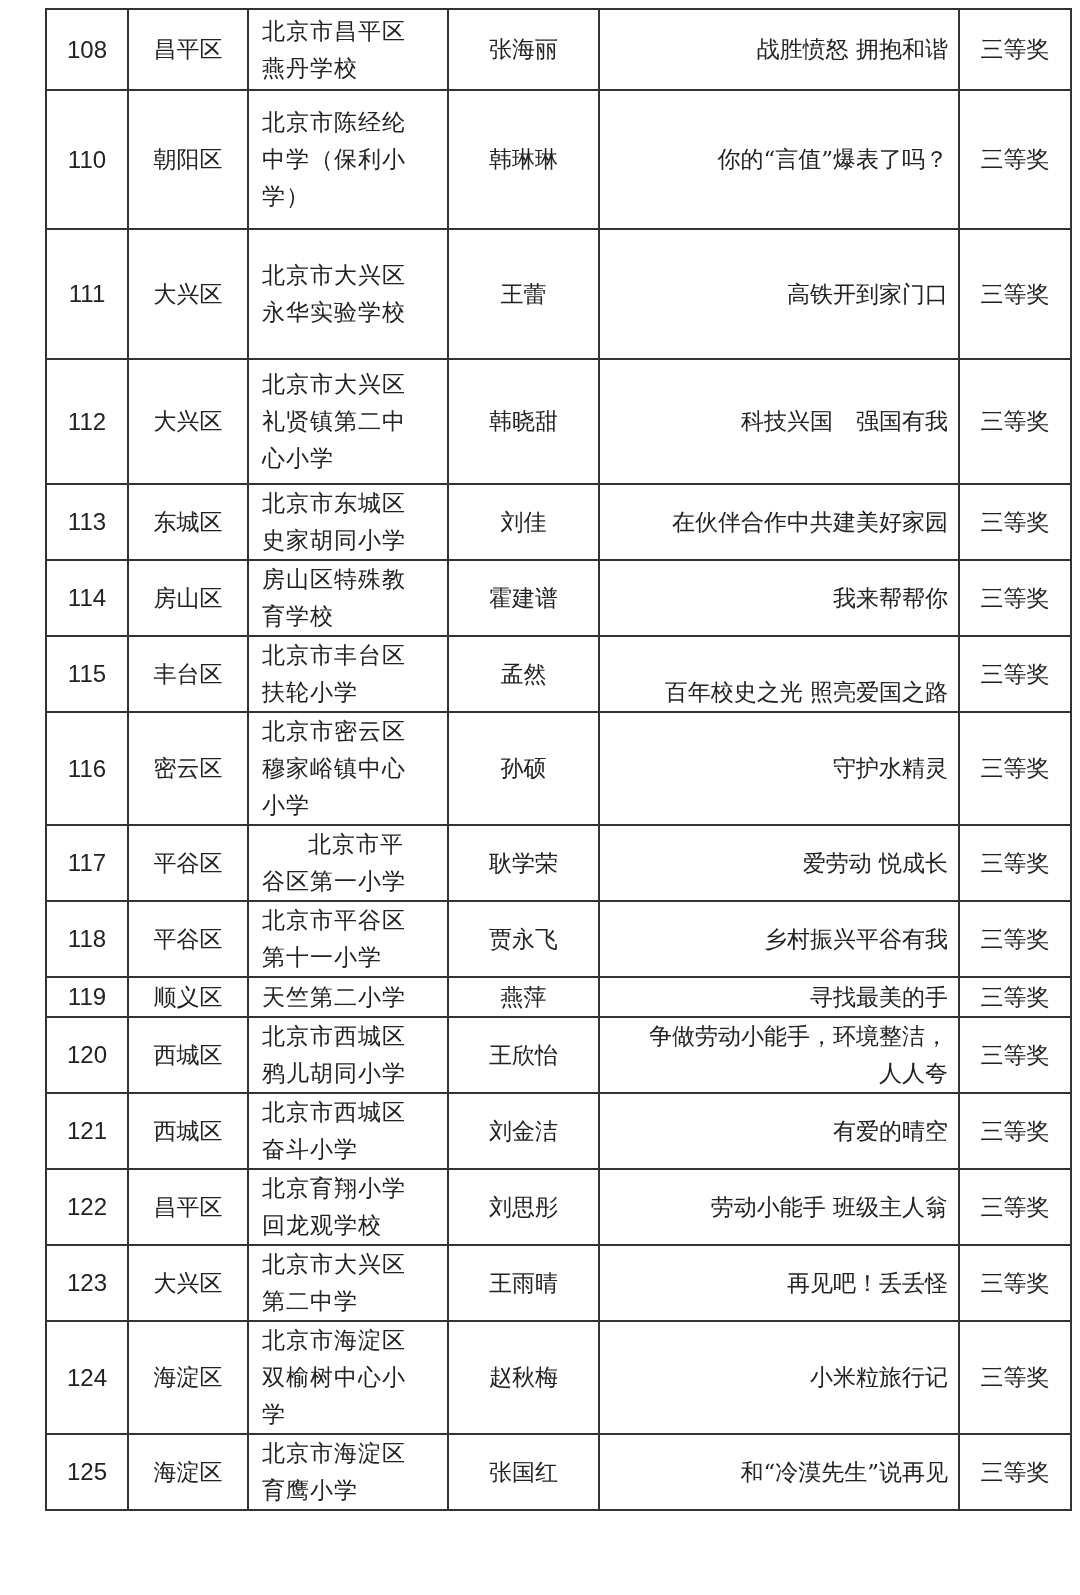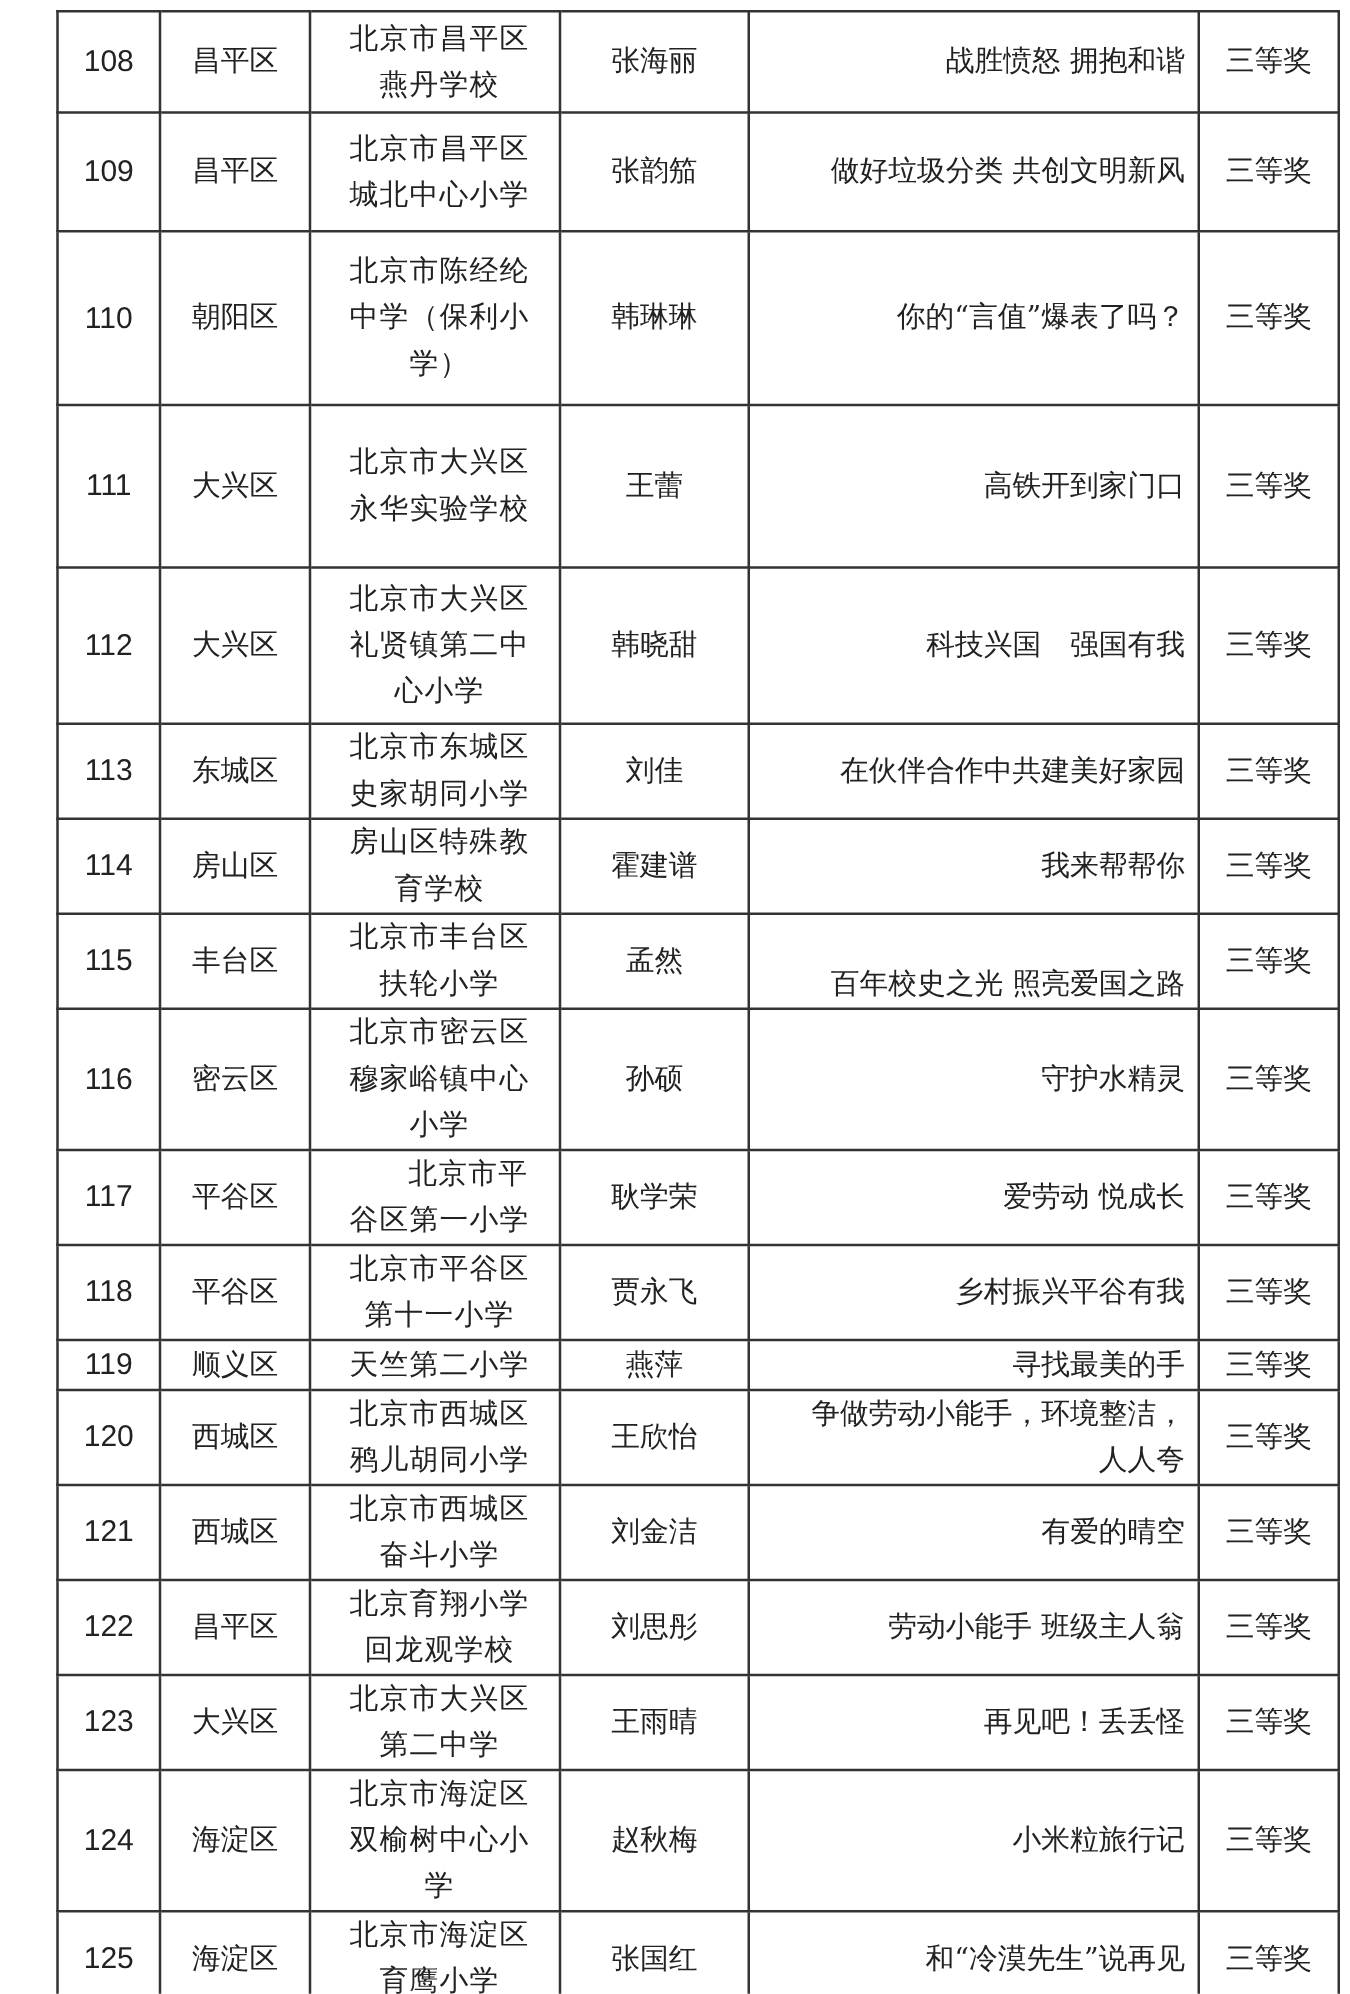--- a/index.html
+++ b/index.html
@@ -25,21 +25,21 @@
     }
     .award-table td {
       border: 2px solid #333333;
       font-size: 23px;
       line-height: 37px;
       padding: 0;
       vertical-align: middle;
     }
     .c-no { width: 80px; text-align: center; }
     .c-district { width: 118px; text-align: center; }
-    .c-school { width: 179px; text-align: center; padding-left: 13px !important; padding-right: 6px !important; letter-spacing: 1px; }
+    .c-school { width: 179px; text-align: left; padding-left: 13px !important; padding-right: 6px !important; letter-spacing: 1px; }
     .c-name { width: 149px; text-align: center; }
     .c-title { width: 335px; text-align: right; padding-left: 13px !important; padding-right: 10px !important; }
     .c-award { width: 110px; text-align: center; }
     .c-no span { font-family: Liberation Sans, sans-serif; font-size: 24px; }
     .school-indent { display: inline-block; width: 46px; }
     .title-bottom { vertical-align: bottom !important; padding-bottom: 1px !important; }
   </style>
 </head>
 <body>
 
@@ -49,31 +49,20 @@
         <td class="c-no"><span>108</span></td>
         <td class="c-district">昌平区</td>
         <td class="c-school">
           <div>北京市昌平区</div>
           <div>燕丹学校</div>
         </td>
         <td class="c-name">张海丽</td>
         <td class="c-title">战胜愤怒  拥抱和谐</td>
         <td class="c-award">三等奖</td>
       </tr>
-      <tr style="height: 95px;">
-        <td class="c-no"><span>109</span></td>
-        <td class="c-district">昌平区</td>
-        <td class="c-school">
-          <div>北京市昌平区</div>
-          <div>城北中心小学</div>
-        </td>
-        <td class="c-name">张韵笳</td>
-        <td class="c-title">做好垃圾分类 共创文明新风</td>
-        <td class="c-award">三等奖</td>
-      </tr>
       <tr style="height: 139px;">
         <td class="c-no"><span>110</span></td>
         <td class="c-district">朝阳区</td>
         <td class="c-school">
           <div>北京市陈经纶</div>
           <div>中学（保利小</div>
           <div>学）</div>
         </td>
         <td class="c-name">韩琳琳</td>
         <td class="c-title">你的“言值”爆表了吗？</td>

